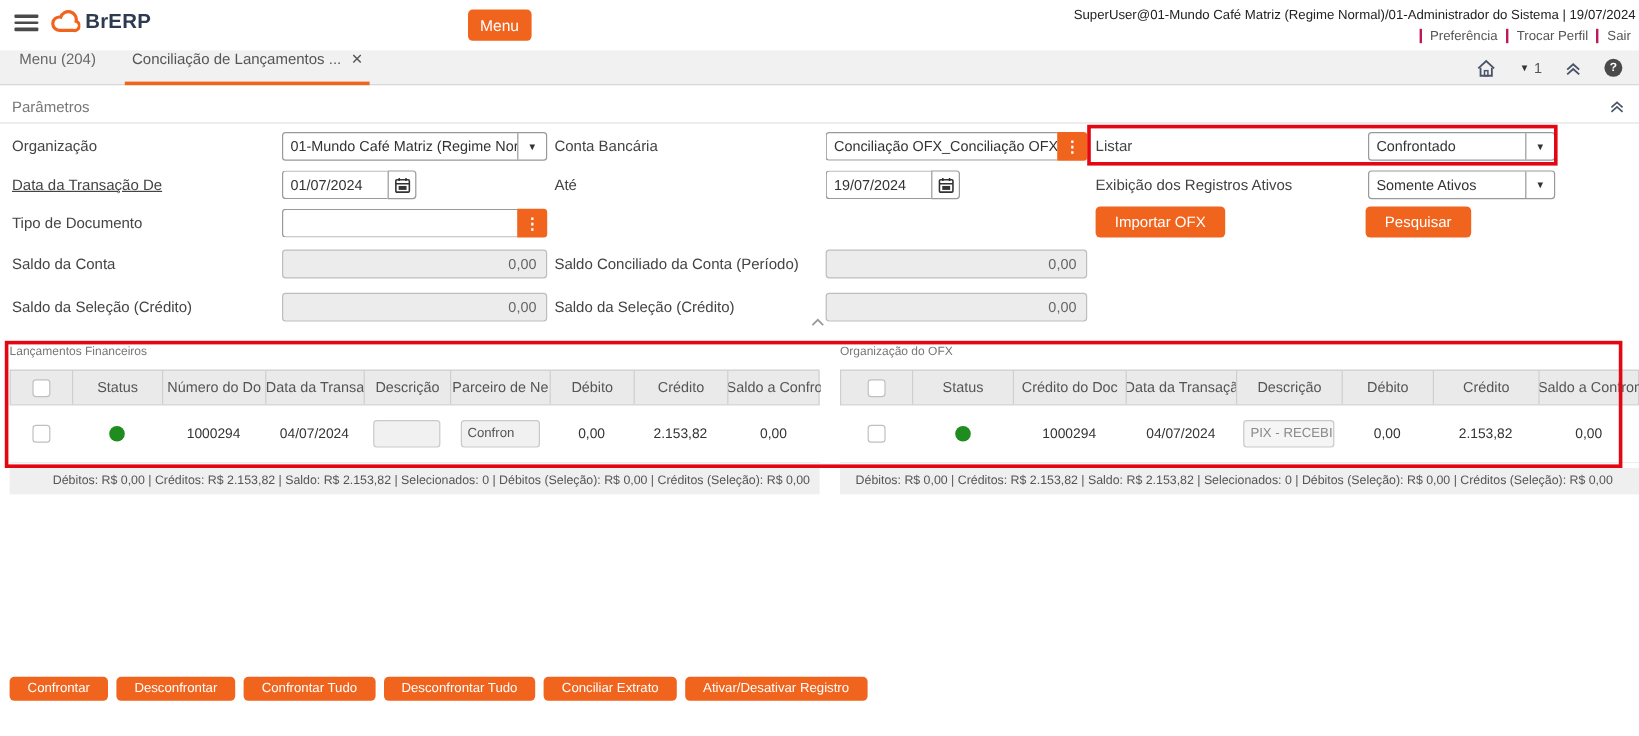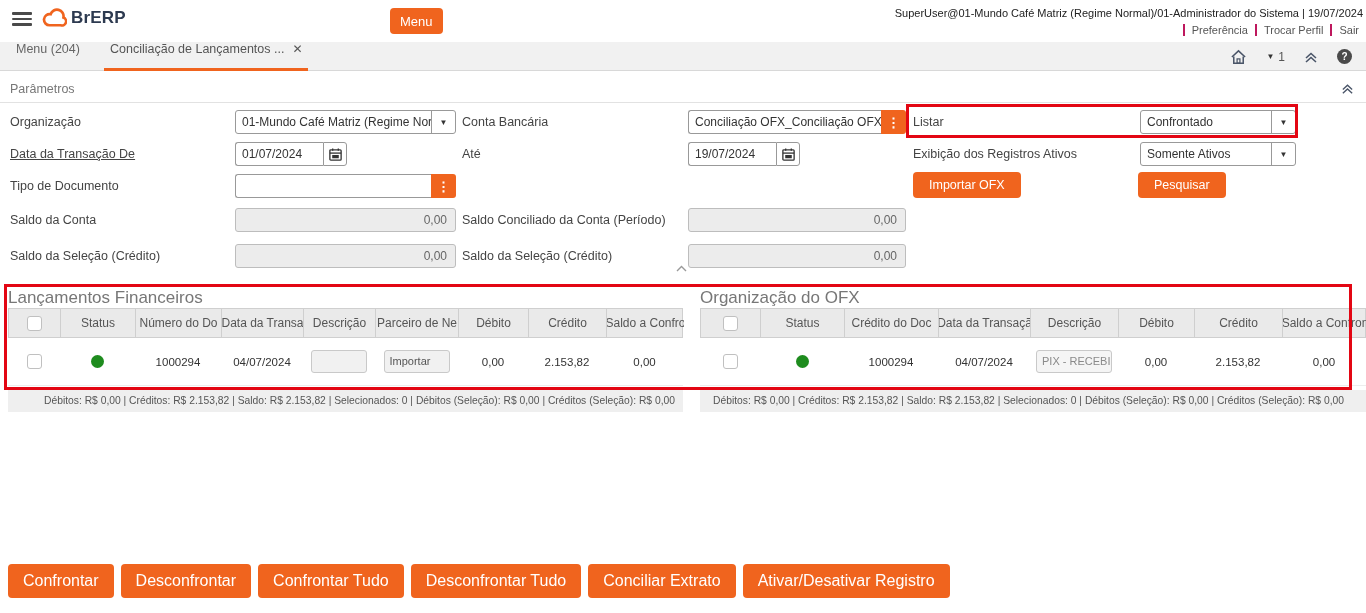--- a/index.html
+++ b/index.html
@@ -44,39 +44,39 @@
   .grp .txt { border:1px solid #999; border-right:none; border-radius:3px 0 0 3px; background:#fff; font-size:12px; color:#333; line-height:22px; padding:0 6px; white-space:nowrap; overflow:hidden; }
   .sq-orange { width:25px; height:24px; background:#f0641e; color:#fff; border-radius:0 3px 3px 0; display:flex; align-items:center; justify-content:center; font-size:13px; font-weight:bold; cursor:pointer; }
   .sq-cal { width:24px; height:24px; background:#fff; border:1px solid #999; border-radius:0 3px 3px 0; display:flex; align-items:center; justify-content:center; cursor:pointer; }
   .ro { position:absolute; height:24px; background:#ececec; border:1px solid #bdbdbd; border-radius:3px; font-size:12px; color:#666; line-height:22px; text-align:right; padding:0 8px; }
   .btn-orange { position:absolute; height:26px; background:#f0641e; color:#fff; border:none; border-radius:4px; font-size:12.5px; padding:0 16px; cursor:pointer; font-family:"Liberation Sans",sans-serif; }
 
   .panel-caret { position:absolute; left:676px; top:265px; color:#999; }
 
   
   .tbl { position:absolute; top:288px; }
-  .tbl-title { font-size:17px; color:#777; height:20px; }
+  .tbl-title { font-size:10px; color:#777; height:20px; }
   .thead { display:flex; height:30px; background:#eaeaea; border:1px solid #cfcfcf; }
   .th { display:flex; align-items:center; justify-content:center; font-size:12px; color:#555; border-right:1px solid #cfcfcf; white-space:nowrap; overflow:hidden; flex:none; }
   .th:last-child { border-right:none; }
   .trow { display:flex; height:48px; background:#fff; border-bottom:1px solid #ededed; }
   .td { display:flex; align-items:center; justify-content:center; font-size:11.5px; color:#333; white-space:nowrap; overflow:hidden; flex:none; }
   .chk { width:15px; height:15px; border:1.5px solid #c0c0c0; border-radius:3px; background:#fff; cursor:pointer; }
   .dot-green { width:13px; height:13px; border-radius:50%; background:#1e8c1e; }
   .cell-box { height:23px; border:1px solid #c9c9c9; border-radius:3px; background:#f1f1f1; font-size:11px; color:#555; line-height:21px; padding:0 5px; white-space:nowrap; overflow:hidden; }
   .tfoot { position:absolute; top:390px; height:22px; background:#efefef; font-size:10.3px; color:#555; line-height:22px; text-align:right; padding-right:8px; white-space:nowrap; overflow:hidden; }
 
   
   .anno { position:absolute; border:3px solid #e30613; pointer-events:none; z-index:50; }
   #anno-listar { left:906px; top:104px; width:392px; height:34px; }
   #anno-tables { left:4px; top:284px; width:1348px; height:106px; }
 
   
   .actions { position:absolute; left:8px; top:564px; display:flex; gap:7px; }
-  .actions button { height:34px; background:#f0641e; color:#fff; border:none; border-radius:4px; font-size:16px; padding:0 15px; cursor:pointer; font-family:"Liberation Sans",sans-serif; }
+  .actions button { height:20px; background:#f0641e; color:#fff; border:none; border-radius:4px; font-size:11px; padding:0 15px; cursor:pointer; font-family:"Liberation Sans",sans-serif; }
 
   svg { display:block; }
 </style>
 </head>
 <body>
 
 <div id="app">
 
   <div class="topbar">
     <div class="hamburger">
@@ -233,21 +233,21 @@
         </div>
       <div class="td" style="width:75px;">
           <div class="dot-green"></div>
         </div>
       <div class="td" style="width:86px;">1000294</div>
       <div class="td" style="width:82px;">04/07/2024</div>
       <div class="td" style="width:72px;">
           <div class="cell-box" style="width:56px;"></div>
         </div>
       <div class="td" style="width:83px;">
-          <div class="cell-box" style="width:66px;">Importar</div>
+          <div class="cell-box" style="width:66px;">Confron</div>
         </div>
       <div class="td" style="width:70px;">0,00</div>
       <div class="td" style="width:78px;">2.153,82</div>
       <div class="td" style="width:77px;">0,00</div>
     </div>
   </div>
   <div class="tfoot" style="left:8px; width:675px;">Débitos: R$ 0,00 | Créditos: R$ 2.153,82 | Saldo: R$ 2.153,82 | Selecionados: 0 | Débitos (Seleção): R$ 0,00 | Créditos (Seleção): R$ 0,00</div>
 
   <div class="tbl" style="left:700px; width:666px; overflow:hidden;">
     <div class="tbl-title">Organização do OFX</div>

